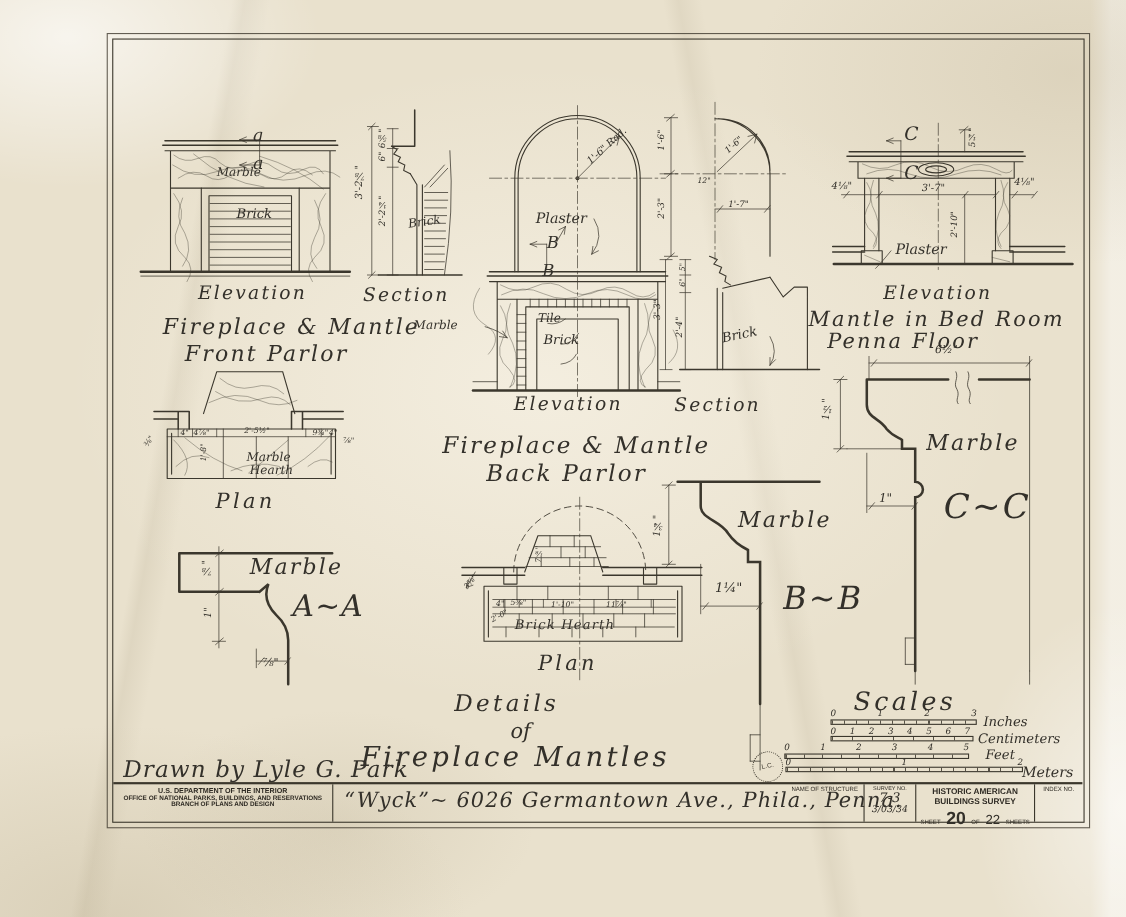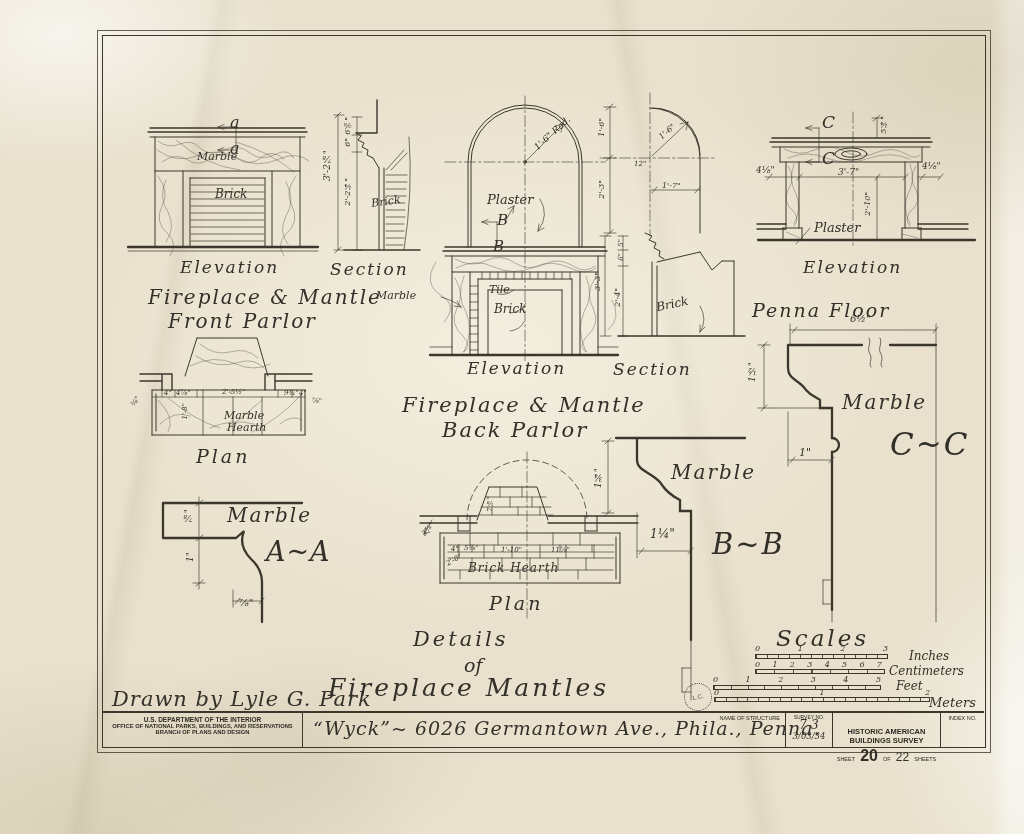--- a/index.html
+++ b/index.html
@@ -43,21 +43,21 @@
       border-radius:50%;display:flex;align-items:center;justify-content:center;
       font-size:6px;font-family:"Liberation Sans",sans-serif;color:#4a453a;transform:rotate(-12deg);}
   
   #title-block{position:absolute;left:103px;top:711px;width:881px;height:36px;
       border-top:2px solid #3b372c;display:flex;box-sizing:border-box;}
   #title-block .cell{box-sizing:border-box;position:relative;height:100%;}
   .c-agency{width:200px;border-right:1.5px solid #3b372c;text-align:center;padding-top:3px;}
   .c-agency div{font-family:"Liberation Sans",sans-serif;font-weight:bold;color:#2f2b24;}
   .c-name{flex:1;}
   .c-survey{width:47px;border-left:1.5px solid #3b372c;text-align:center;}
-  .c-habs{width:108px;border-left:1.5px solid #3b372c;text-align:center;padding-top:14px;}
+  .c-habs{width:108px;border-left:1.5px solid #3b372c;text-align:center;padding-top:2px;}
   .c-index{width:44px;border-left:1.5px solid #3b372c;text-align:center;padding-top:2px;}
   .tb-small{font-family:"Liberation Sans",sans-serif;font-size:5.5px;color:#2f2b24;}
 </style>
 </head>
 <body>
 
 <div id="stage">
 
   <div id="outer-frame" class="frame"></div>
   <div id="inner-frame" class="frame"></div>
@@ -288,42 +288,43 @@
 
   <span class="lbl" style="left:822px;top:114px;font-size:17px;">C</span>
   <span class="lbl" style="left:822px;top:150px;font-size:17px;">C</span>
   <span class="lbl rot" style="left:880px;top:116px;font-size:8px;">5¼"</span>
   <span class="lbl" style="left:756px;top:166px;font-size:9px;">4⅛"</span>
   <span class="lbl" style="left:922px;top:162px;font-size:9px;">4⅛"</span>
   <span class="lbl" style="left:838px;top:168px;font-size:9px;">3'-7"</span>
   <span class="lbl rot" style="left:864px;top:192px;font-size:8px;">2'-10"</span>
   <span class="lbl" style="left:814px;top:221px;font-size:13px;">Plaster</span>
   <span class="lbl" style="left:803px;top:259px;font-size:17px;letter-spacing:2px;">Elevation</span>
+  <span class="lbl" style="left:735px;top:281px;font-size:19px;letter-spacing:2px;">Mantle in Bed Room</span>
   <span class="lbl" style="left:752px;top:301px;font-size:19px;letter-spacing:2px;">Penna Floor</span>
 
   <span class="lbl" style="left:850px;top:314px;font-size:10px;">6½"</span>
   <span class="lbl rot" style="left:748px;top:362px;font-size:9px;">1½"</span>
   <span class="lbl" style="left:799px;top:447px;font-size:11px;">1"</span>
   <span class="lbl" style="left:842px;top:392px;font-size:20px;letter-spacing:2px;">Marble</span>
-  <span class="lbl" style="left:858px;top:429px;font-size:31px;letter-spacing:2px;margin-left:32px;">C~C</span>
+  <span class="lbl" style="left:858px;top:446px;font-size:31px;letter-spacing:2px;">C~C</span>
 
   <span class="lbl" style="left:413px;top:629px;font-size:21px;letter-spacing:3px;">Details</span>
   <span class="lbl" style="left:464px;top:656px;font-size:19px;">of</span>
   <span class="lbl" style="left:328px;top:675px;font-size:25px;letter-spacing:3px;">Fireplace Mantles</span>
   <span class="lbl" style="left:112px;top:689px;font-size:21px;letter-spacing:1px;">Drawn by Lyle G. Park</span>
 
   <span class="lbl" style="left:776px;top:627px;font-size:23px;letter-spacing:3px;">Scales</span>
   <div class="ruler-nums" style="left:755px;top:644px;width:133px;">
       <span>0</span>
       <span>1</span>
       <span>2</span>
       <span>3</span>
     </div>
   <div class="ruler-bar" style="left:755px;top:654px;width:133px;--tick:11px;"></div>
-  <span class="lbl" style="left:894px;top:650px;font-size:12px;margin-left:15px;">Inches</span>
+  <span class="lbl" style="left:894px;top:650px;font-size:12px;">Inches</span>
   <div class="ruler-nums" style="left:755px;top:660px;width:127px;">
       <span>0</span>
       <span>1</span>
       <span>2</span>
       <span>3</span>
       <span>4</span>
       <span>5</span>
       <span>6</span>
       <span>7</span>
     </div>

